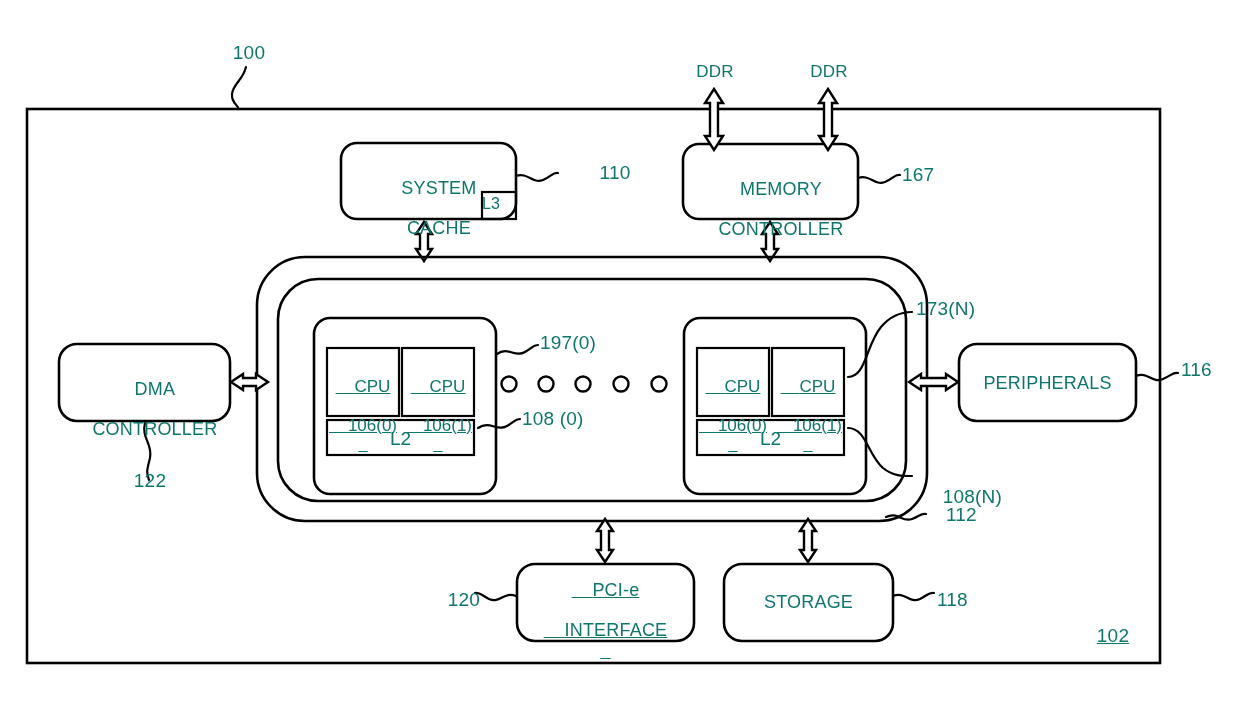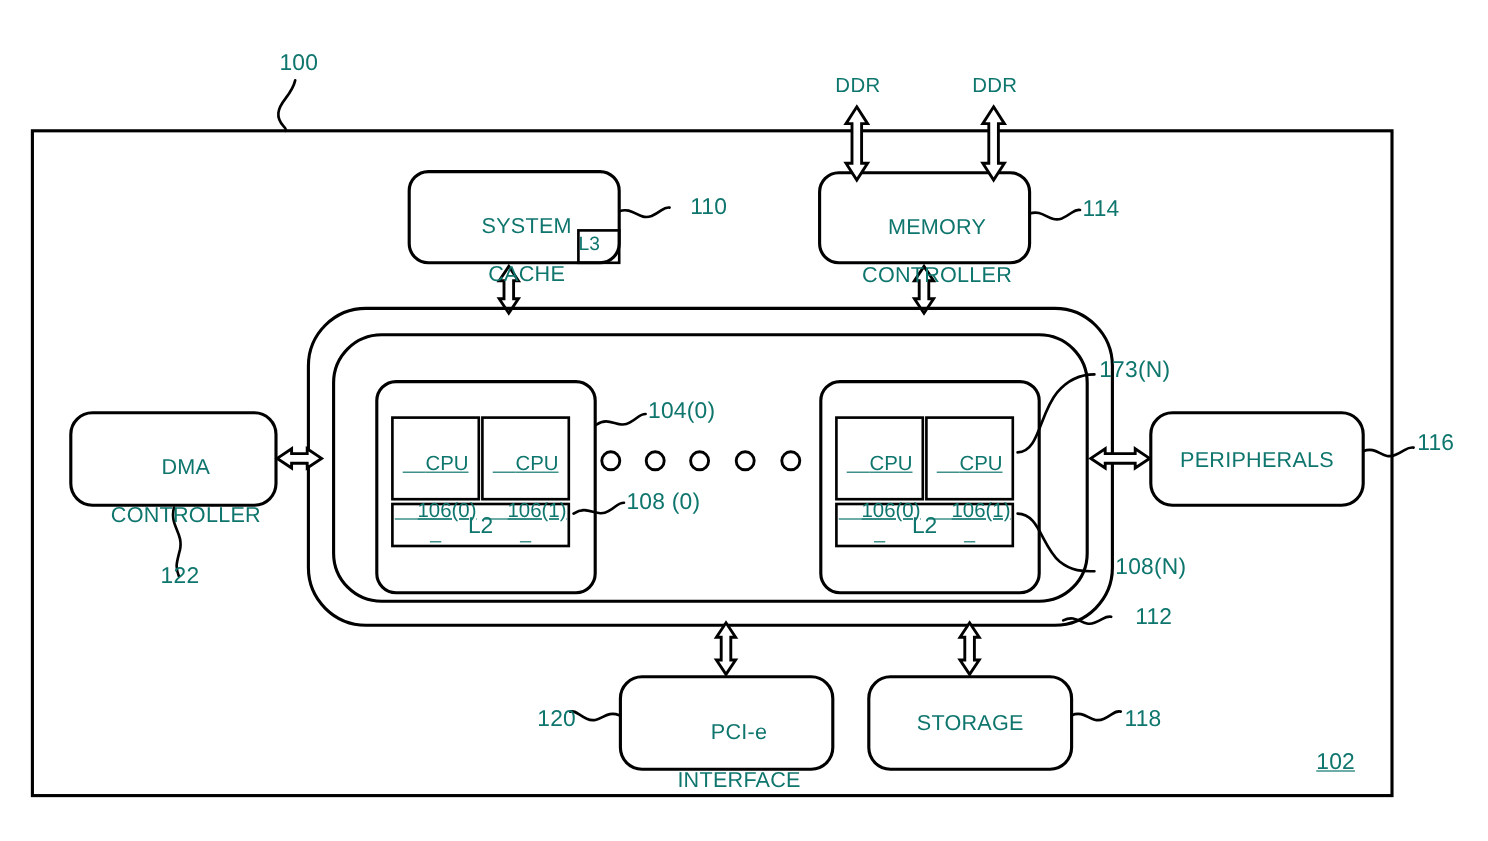--- a/index.html
+++ b/index.html
@@ -178,64 +178,64 @@
   <div class="lbl ref-num" style="left:224px; top:42px; width:50px;">100</div>
 
   <div class="lbl ddr-label" style="left:684px; top:62px; width:62px;">DDR</div>
   <div class="lbl ddr-label" style="left:798px; top:62px; width:62px;">DDR</div>
 
   <div class="lbl box-label" style="left:341px; top:158px; width:175px;">
     <span>SYSTEM</span><br>
     <span>CACHE</span>
   </div>
   <div class="lbl l3-label" style="left:482px; top:195px; width:18px;">L3</div>
-  <div class="lbl ref-num" style="left:560px; top:162px; width:46px; text-align:right;">110</div>
+  <div class="lbl ref-num" style="left:592px; top:162px; width:46px; text-align:center;">110</div>
 
   <div class="lbl box-label" style="left:683px; top:159px; width:175px;">
     <span>MEMORY</span><br>
     <span>CONTROLLER</span>
   </div>
-  <div class="lbl ref-num" style="left:902px; top:164px; width:46px; text-align:left;">114</div>
+  <div class="lbl ref-num" style="left:902px; top:164px; width:46px; text-align:left;">167</div>
 
   <div class="lbl box-label" style="left:59px; top:359px; width:171px;">
     <span>DMA</span><br>
     <span>CONTROLLER</span>
   </div>
   <div class="lbl ref-num" style="left:127px; top:470px; width:46px;">122</div>
 
   <div class="lbl box-label" style="left:959px; top:373px; width:177px;">PERIPHERALS</div>
   <div class="lbl ref-num" style="left:1181px; top:359px; width:46px; text-align:left;">116</div>
 
   <div class="lbl cpu-label" style="left:327px; top:357px; width:72px;">
     <span>CPU</span><br>
     <span class="cpu-index">106(0)</span>
   </div>
   <div class="lbl cpu-label" style="left:402px; top:357px; width:72px;">
     <span>CPU</span><br>
     <span class="cpu-index">106(1)</span>
   </div>
   <div class="lbl l2-label" style="left:327px; top:428px; width:147px;">L2</div>
-  <div class="lbl ref-num" style="left:540px; top:332px; width:80px; text-align:left;">104(0)</div>
+  <div class="lbl ref-num" style="left:540px; top:332px; width:80px; text-align:left;">197(0)</div>
   <div class="lbl ref-num" style="left:522px; top:408px; width:90px; text-align:left;">108 (0)</div>
 
   <div class="lbl cpu-label" style="left:697px; top:357px; width:72px;">
     <span>CPU</span><br>
     <span class="cpu-index">106(0)</span>
   </div>
   <div class="lbl cpu-label" style="left:772px; top:357px; width:72px;">
     <span>CPU</span><br>
     <span class="cpu-index">106(1)</span>
   </div>
   <div class="lbl l2-label" style="left:697px; top:428px; width:147px;">L2</div>
   <div class="lbl ref-num" style="left:916px; top:298px; width:86px; text-align:left;">173(N)</div>
-  <div class="lbl ref-num" style="left:916px; top:462px; width:86px; text-align:center;">108(N)</div>
+  <div class="lbl ref-num" style="left:916px; top:486px; width:86px; text-align:right;">108(N)</div>
 
   <div class="lbl ref-num" style="left:930px; top:504px; width:46px; text-align:left;margin-left:16px;">112</div>
 
-  <div class="lbl box-label" style="left:517px; top:580px; width:177px;">
+  <div class="lbl box-label" style="left:517px; top:560px; width:177px;text-decoration:underline;">
     <span>PCI-e</span><br>
     <span>INTERFACE</span>
   </div>
   <div class="lbl ref-num" style="left:434px; top:589px; width:46px; text-align:right;">120</div>
 
   <div class="lbl box-label" style="left:724px; top:592px; width:169px;">STORAGE</div>
   <div class="lbl ref-num" style="left:937px; top:589px; width:46px; text-align:left;">118</div>
 
   <div class="lbl ref-num underline-ref" style="left:1090px; top:625px; width:46px;">102</div>
 

